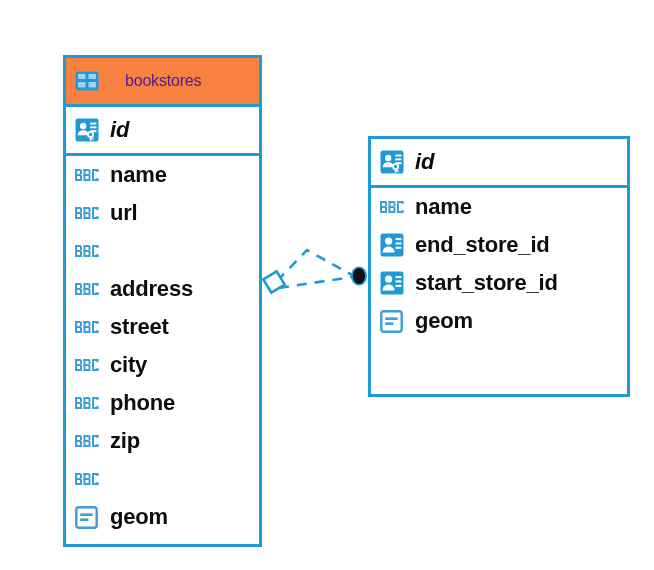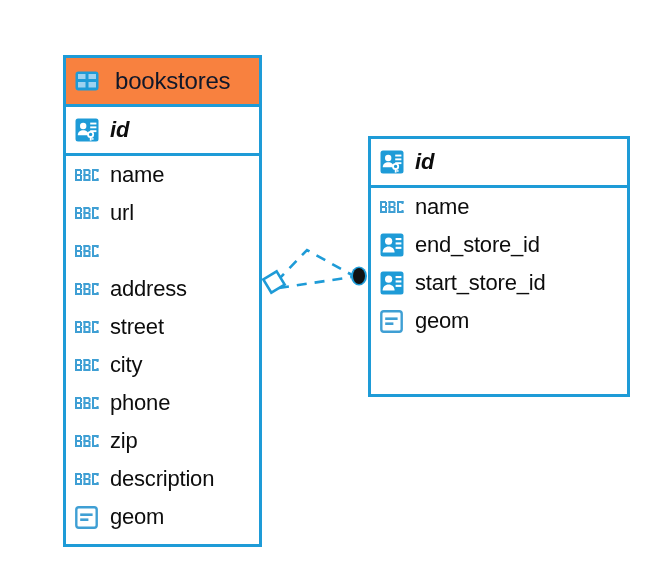--- a/index.html
+++ b/index.html
@@ -46,23 +46,23 @@
     height: 49px;
     display: flex;
     align-items: center;
     padding-left: 9px;
     border-bottom: 3px solid #1e9bd7;
   }
   .entity-header.accent { background: #f8813f; }
   .entity-header.plain  { background: #e9e9e9; }
 
   .entity-title {
-    font-size: 24px;
-    color: #0f172a;
-    margin-left: 14px;
+    font-size: 16px;
+    color: #4c1d95;
+    margin-left: 24px;
     letter-spacing: -0.2px;
     white-space: nowrap;
   }
 
   .pk-group {
     border-bottom: 3px solid #1e9bd7;
     font-style: italic;
   }
 
   .field-row {
@@ -73,20 +73,21 @@
     padding-left: 9px;
   }
   .pk-group .field-row { height: 46px; }
 
   .field-label {
     font-size: 22px;
     color: #0d0d0d;
     margin-left: 9px;
     white-space: nowrap;
     letter-spacing: -0.2px;
+    font-weight: bold;
   }
   .field-label.bold { font-weight: bold; }
 
   .icon {
     flex: 0 0 auto;
     display: block;
   }
   .icon-slot {
     width: 26px;
     display: flex;
@@ -378,21 +379,20 @@
               <rect x="13.5" y="6" width="2" height="6"></rect>
                 <rect x="8.5" y="10" width="6" height="2"></rect>
               <rect x="17" y="0" width="6.5" height="2"></rect>
                 <rect x="17" y="0" width="2" height="12"></rect>
               <rect x="17" y="10" width="6.5" height="2"></rect>
                 <rect x="21.5" y="0" width="2" height="3"></rect>
               <rect x="21.5" y="9" width="2" height="3"></rect>
             </g>
           </svg>
         </span>
-        <span class="field-label">description</span>
       </div>
 
       <div class="field-row">
         <span class="icon-slot">
           <svg class="icon" width="23" height="23" viewBox="0 0 23 23">
             <rect x="1.3" y="1.3" width="20.4" height="20.4" rx="2.5" fill="#ffffff" stroke="#3f9fd4" stroke-width="2.4"></rect>
             <rect x="5.2" y="7.4" width="12.4" height="2.6" fill="#3f9fd4"></rect>
             <rect x="5.2" y="12.4" width="8.2" height="2.6" fill="#3f9fd4"></rect>
           </svg>
         </span>

